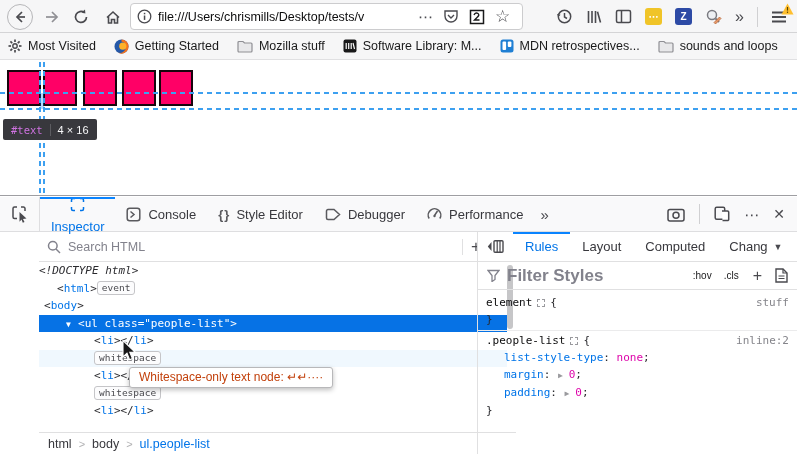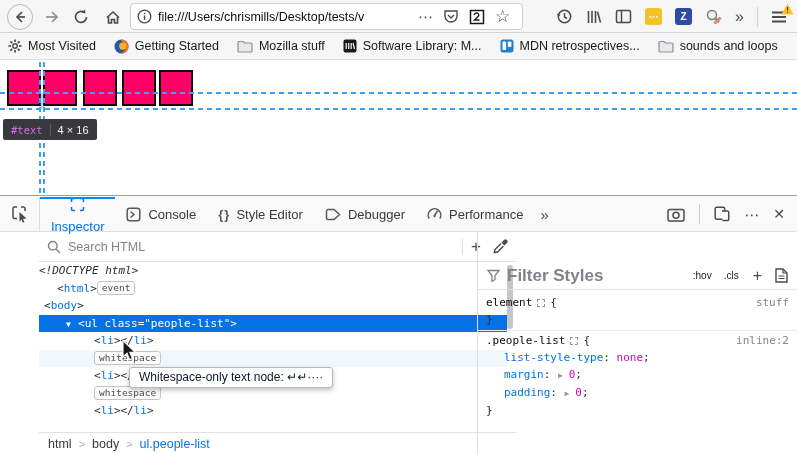--- a/index.html
+++ b/index.html
@@ -97,21 +97,21 @@
     background:#fcfcfd; color:#4a4a4f; font-size:9.5px; padding:0 4px;
     line-height:12px; vertical-align:1px; }
   .sg-ell { display:inline-block; border:1px solid #c5c5c8; border-radius:2px;
     background:#f5f5f6; color:#4a4a4f; font-size:9px; padding:0 3px;
     line-height:9px; vertical-align:2px; margin:0 3px; }
   .mk-thumb { position:absolute; left:468px; top:3px; width:6px; height:64px;
     background:#c6c6c8; border-radius:3px; }
   .ws-tooltip { position:absolute; left:90px; top:135px; z-index:6;
     background:#fff; border:1px solid #b8b8ba; border-radius:3px;
     box-shadow:0 2px 5px rgba(0,0,0,.25); padding:2px 9px 3px;
-    font-family:"Liberation Sans", sans-serif; font-size:12px; color:#0f172a; white-space:nowrap; }
+    font-family:"Liberation Sans", sans-serif; font-size:12px; color:#c2410c; white-space:nowrap; }
   .mouse-cursor { position:absolute; left:83px; top:108px; z-index:7; }
   .breadcrumb { position:absolute; left:0; top:200px; width:477px; height:23px;
     border-top:1px solid #e0e0e1; display:flex; align-items:center;
     padding:0 9px; gap:7px; font-size:12.5px; background:#fff; }
   .bc-item { color:#38383d; }
   .bc-item.active { color:#0074e8; }
   .bc-sep { color:#b1b1b3; font-size:11px; }
 
   
   .right-panel { position:absolute; left:477px; top:36px; width:320px; height:223px;
@@ -456,20 +456,42 @@
       <div class="breadcrumb" id="breadcrumb">
           <span class="bc-item">html</span>
           <span class="bc-sep">&gt;</span>
           <span class="bc-item">body</span>
           <span class="bc-sep">&gt;</span>
           <span class="bc-item active" style="color: rgb(0, 116, 232);">ul.people-list</span>
         </div>
     </div>
 
     <div class="right-panel">
+      <div class="side-tabs">
+        <span class="toggle-wrap">
+          <svg width="17" height="13" viewBox="0 0 17 13">
+              <path d="M4.5 2 L0.8 6.5 L4.5 11 Z" fill="#4a4a4f"></path>
+              <rect x="7" y="0.8" width="9" height="11.4" rx="1" fill="none" stroke="#4a4a4f" stroke-width="1.4"></rect>
+              <path d="M10.2 1 V12 M13 1 V12" stroke="#4a4a4f" stroke-width="1.2"></path>
+            </svg>
+        </span>
+        <span class="side-tab active" style="color: rgb(0, 116, 232);">
+            <span>Rules</span>
+          </span>
+        <span class="side-tab">
+            <span>Layout</span>
+          </span>
+        <span class="side-tab">
+            <span>Computed</span>
+          </span>
+        <span class="side-tab">
+            <span>Chang</span>
+          </span>
+        <span class="side-caret">▼</span>
+      </div>
 
       <div class="filter-row">
         <span>
           <svg width="13" height="13" viewBox="0 0 13 13">
               <path d="M1 1.5 H12 L8 6.5 V10.5 L5 12.5 V6.5 Z" fill="none" stroke="#82828c" stroke-width="1.3"></path>
             </svg>
         </span>
         <span class="ph">Filter Styles</span>
         <span class="pseudo-btn">:hov</span>
         <span class="pseudo-btn">.cls</span>

